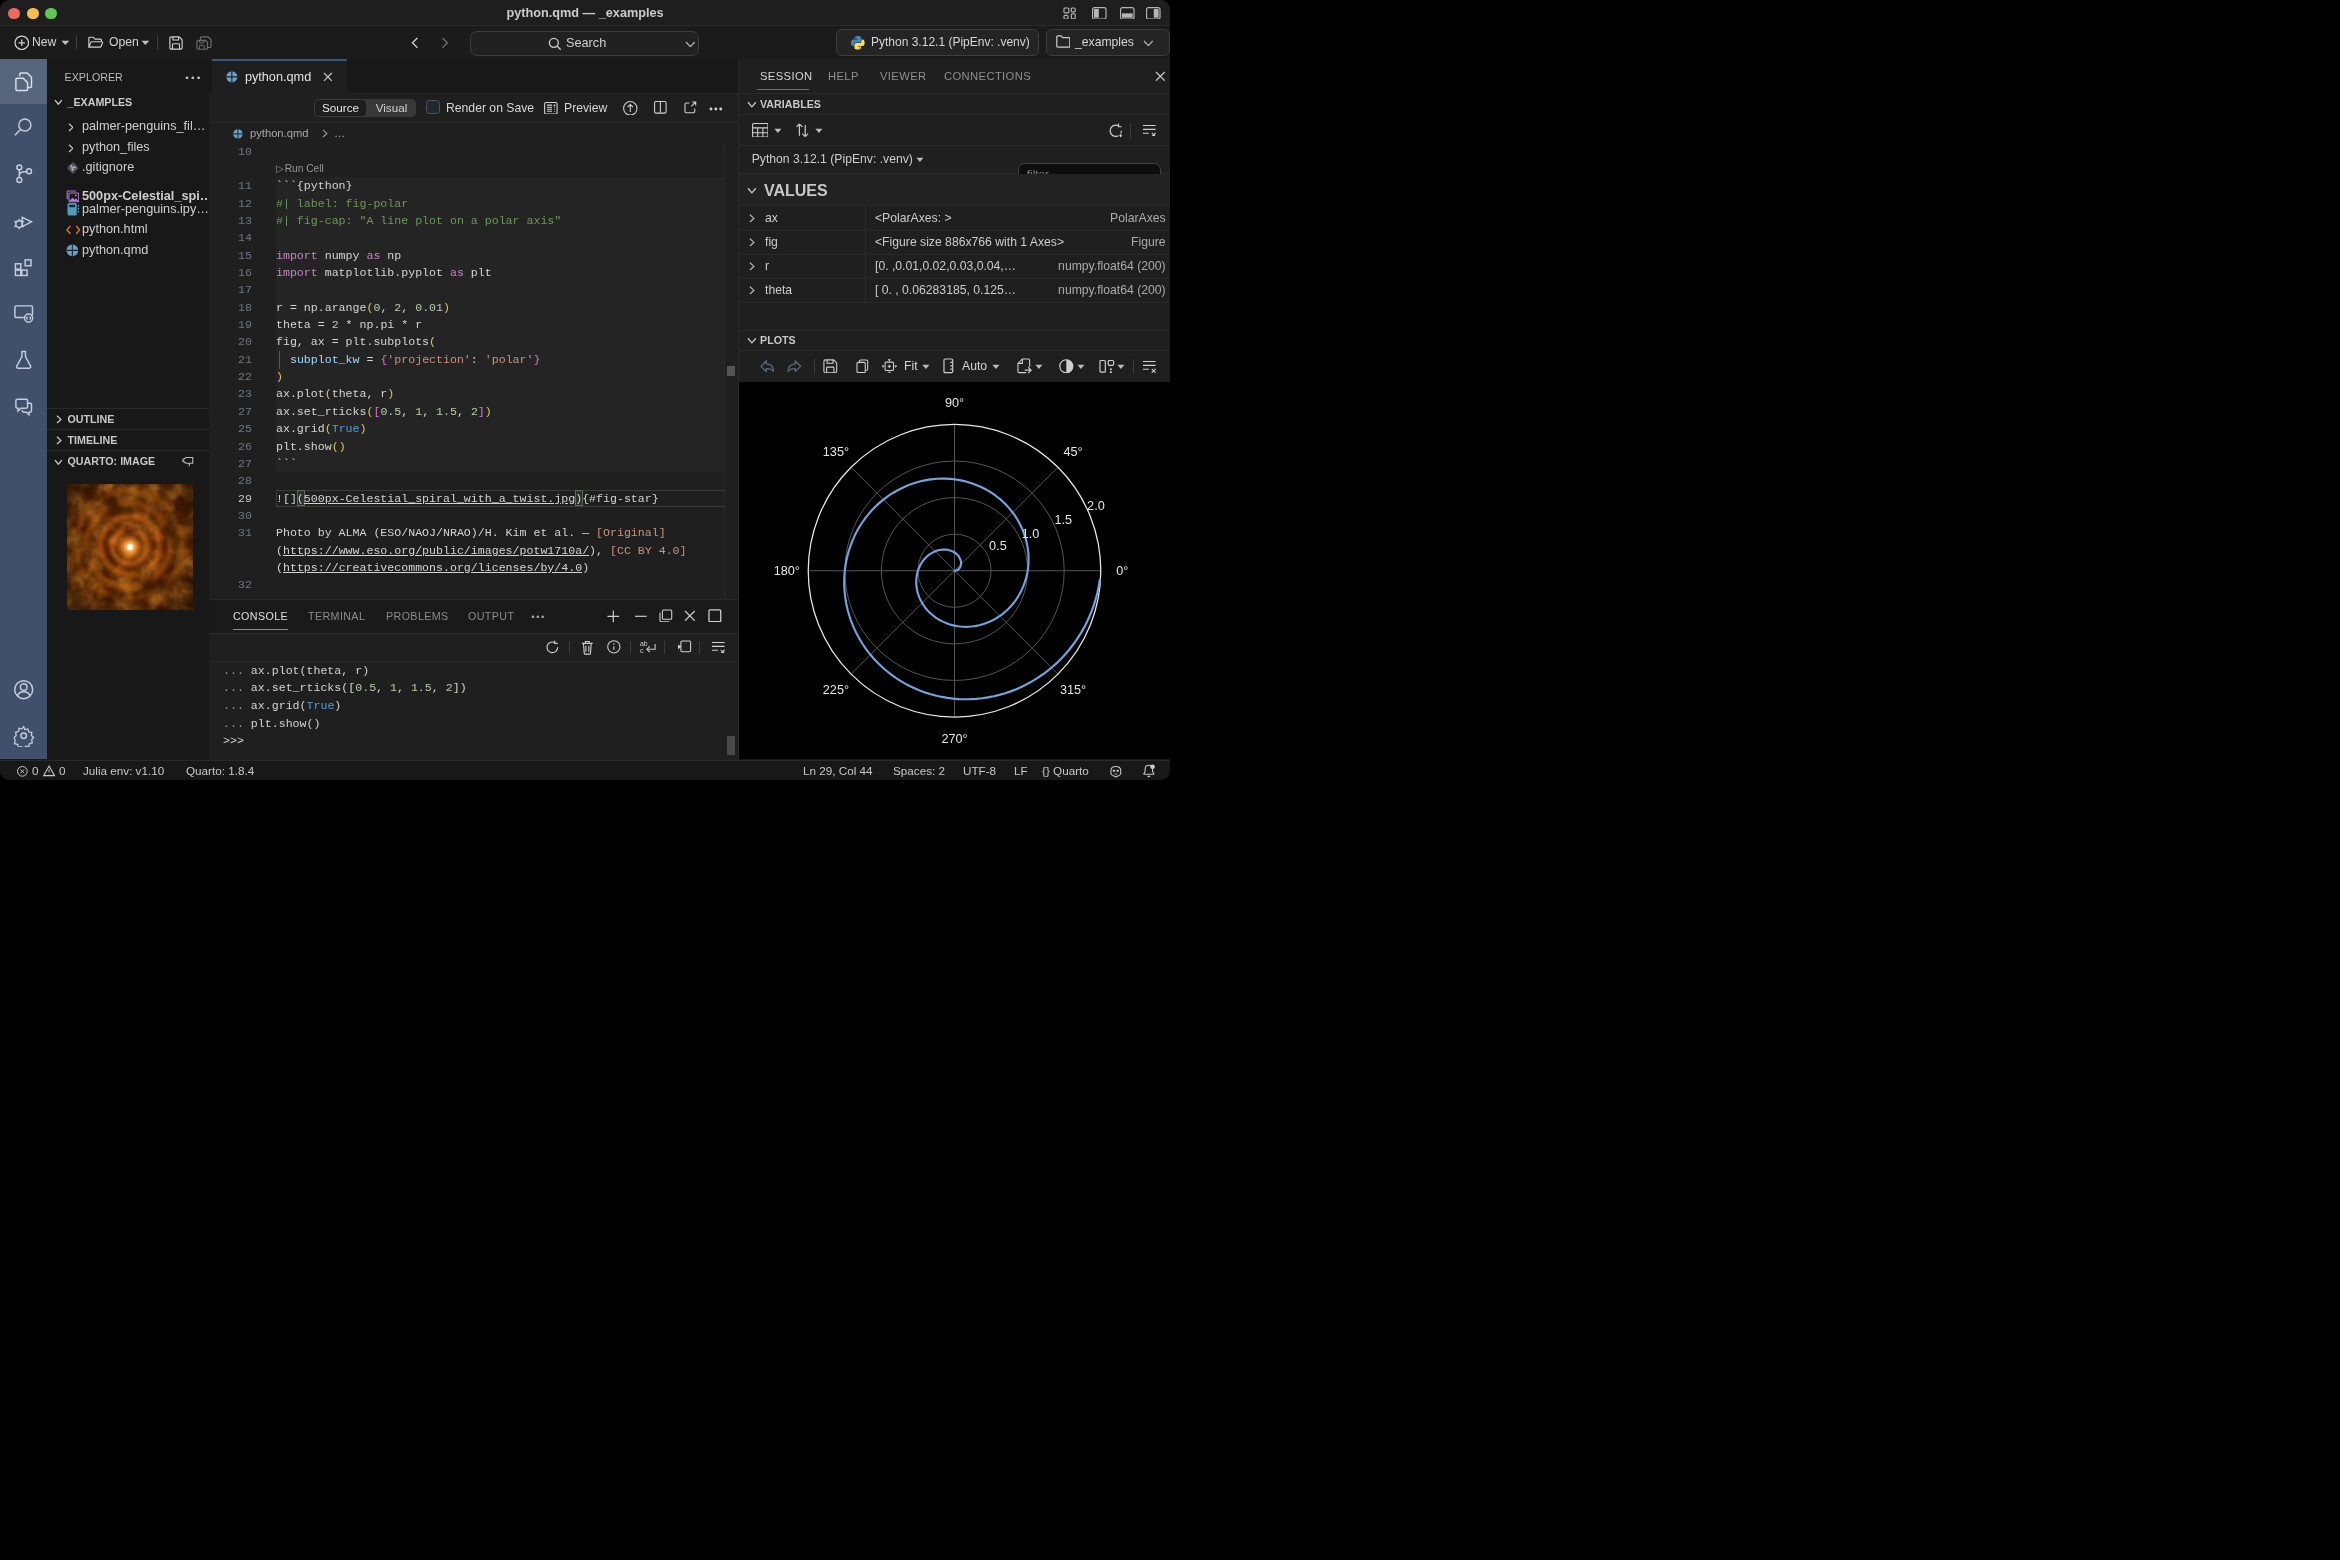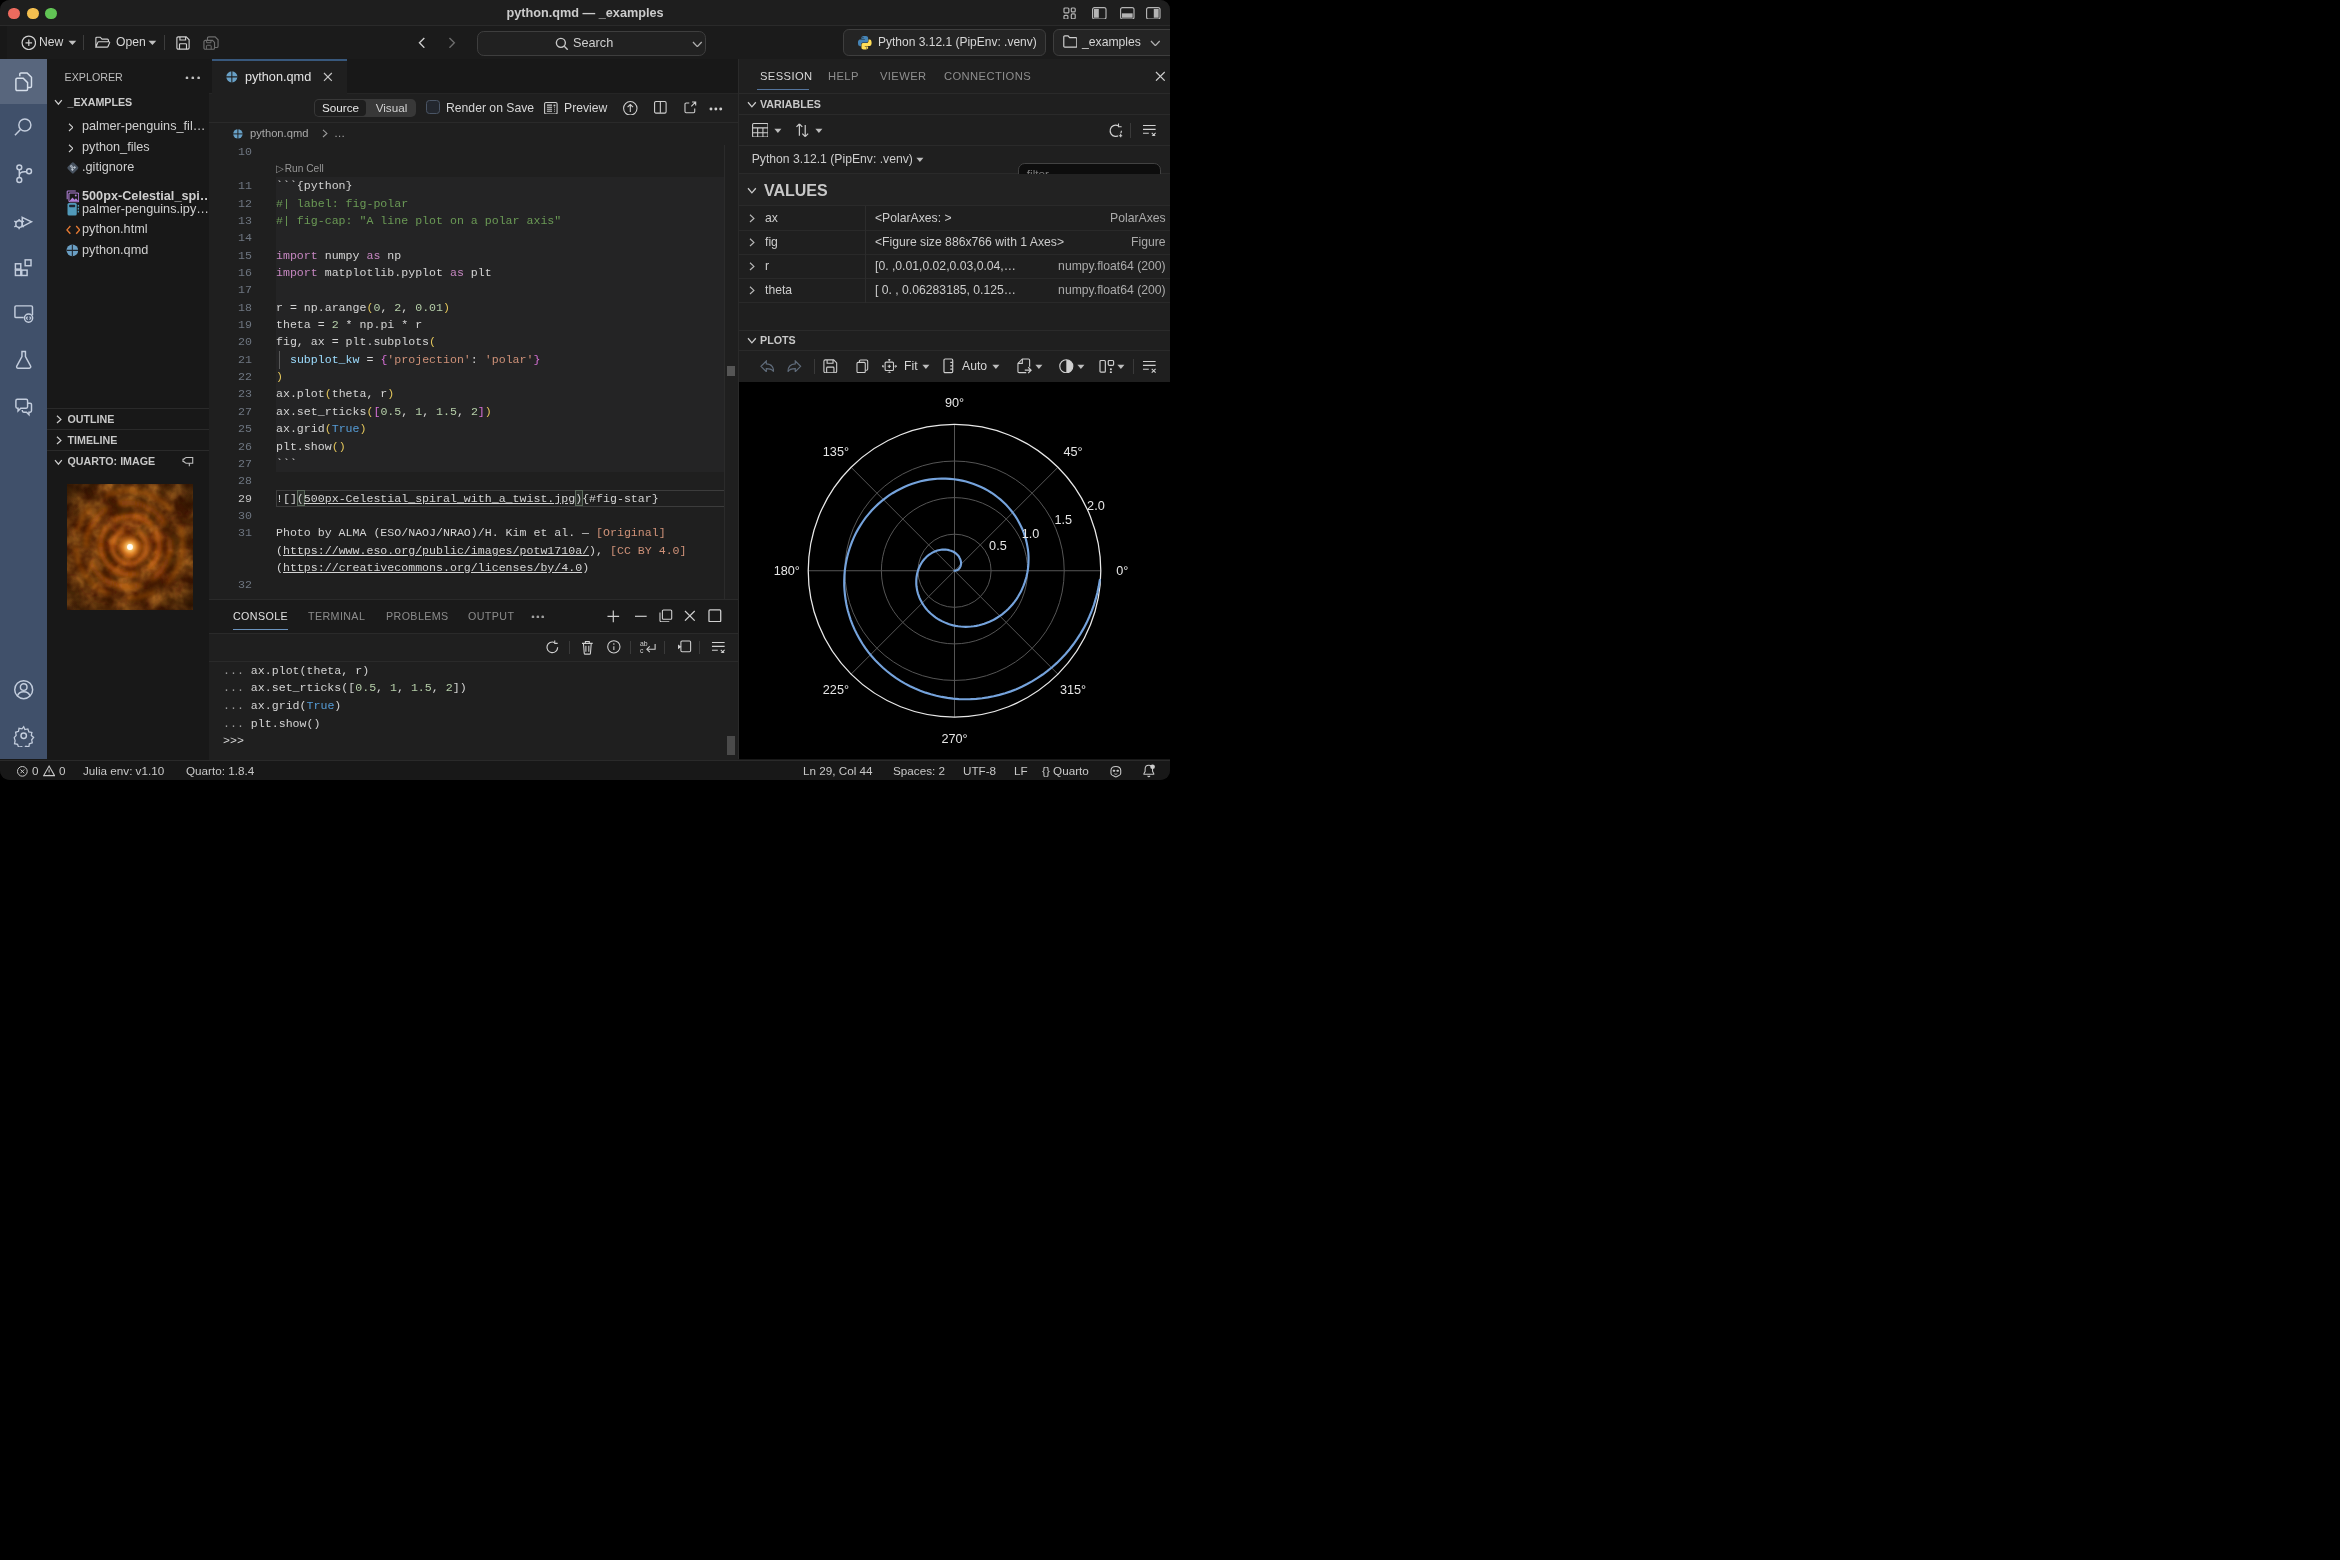--- a/index.html
+++ b/index.html
@@ -5,21 +5,21 @@
 html,body{margin:0;padding:0;background:#000;}
 #app{position:relative;width:1170px;height:780px;background:#181818;border-radius:9.8px;overflow:hidden;
   font-family:"Liberation Sans",sans-serif;color:#cccccc;-webkit-font-smoothing:antialiased;}
 .abs{position:absolute;}
 svg{display:block;}
 
 #titlebar{position:absolute;left:0;top:0;width:1170px;height:25px;background:#1e1e1e;border-bottom:1px solid #2a2a2a;}
 .tl{position:absolute;top:7.8px;width:11.7px;height:11.7px;border-radius:50%;}
 #title{position:absolute;left:0;right:0;top:0;height:25px;line-height:26px;text-align:center;font-size:12.7px;font-weight:bold;color:#cbcbcb;}
 
-#toolbar{position:absolute;left:7px;top:26px;width:1409px;height:33px;background:#1b1b1b;border-bottom:1px solid #2a2a2a;}
+#toolbar{position:absolute;left:0;top:26px;width:1409px;height:33px;background:#1b1b1b;border-bottom:1px solid #2a2a2a;}
 .tbtxt{position:absolute;top:0;height:33px;line-height:33px;font-size:12.2px;color:#d6d6d6;white-space:nowrap;}
 .vsep{position:absolute;top:8.8px;width:1px;height:15.6px;background:#3c3c3c;}
 #searchbox{position:absolute;left:470px;top:4.9px;width:227px;height:23.4px;background:#212121;border:1px solid #3e3e3e;border-radius:6.8px;}
 .pillbtn{position:absolute;top:3.4px;height:24.4px;background:#242424;border:1px solid #3e3e3e;border-radius:5.9px;}
 
 #activitybar{position:absolute;left:0;top:59px;width:47px;height:700px;background:#40506a;}
 .aicon{position:absolute;left:11.7px;width:23.4px;height:23.4px;}
 
 #sidebar{position:absolute;left:47px;top:59px;width:162px;height:700px;background:#181818;border-right:1px solid #2a2a2a;overflow:hidden;}
 .trow{position:absolute;left:0;width:162px;height:20.7px;line-height:20.7px;font-size:12.7px;color:#cfcfcf;white-space:nowrap;}

